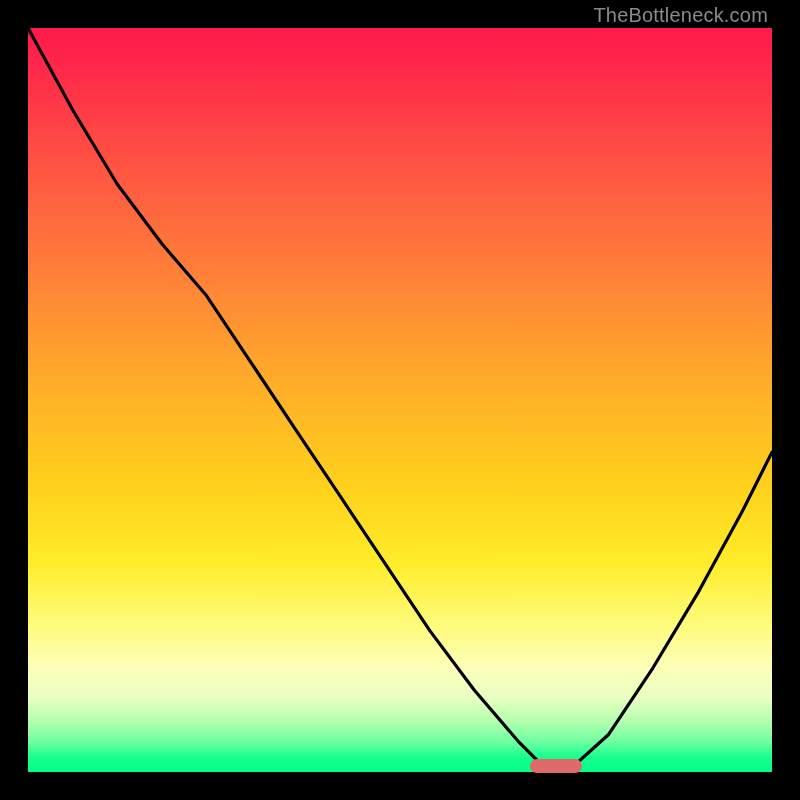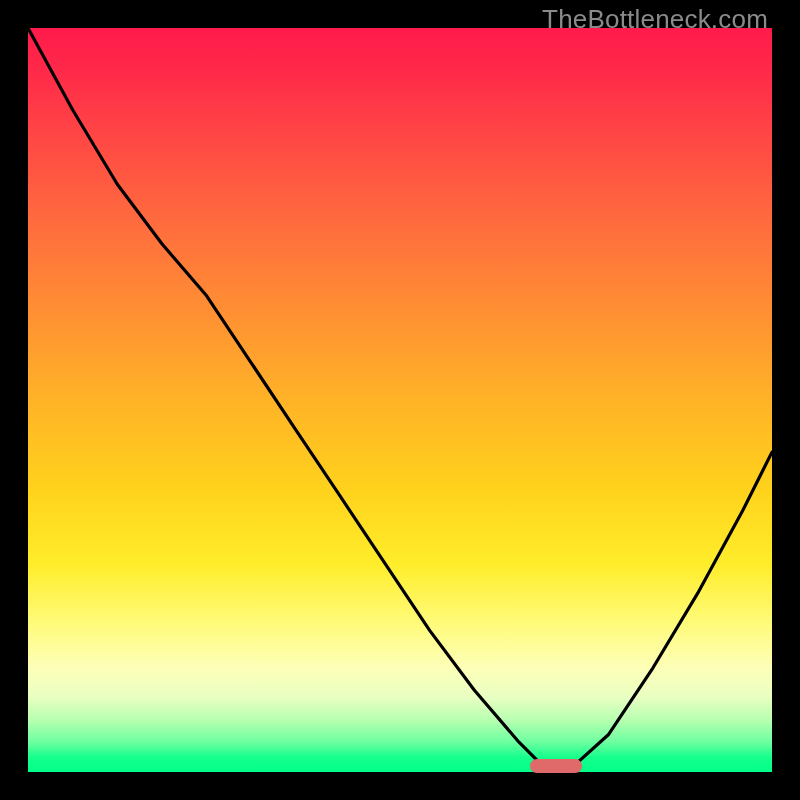--- a/index.html
+++ b/index.html
@@ -42,21 +42,21 @@
       #6dffa0 96%,
       #17ff8d 98%,
       #00ff88 100%
     );
   }
   .watermark {
     position: absolute;
     top: 4px;
     right: 32px;
     color: #8a8a8a;
-    font-size: 26px;
+    font-size: 20px;
     font-weight: 500;
     letter-spacing: 0.2px;
     user-select: none;
   }
   svg.curve {
     position: absolute;
     left: 0;
     top: 0;
     width: 744px;
     height: 744px;

